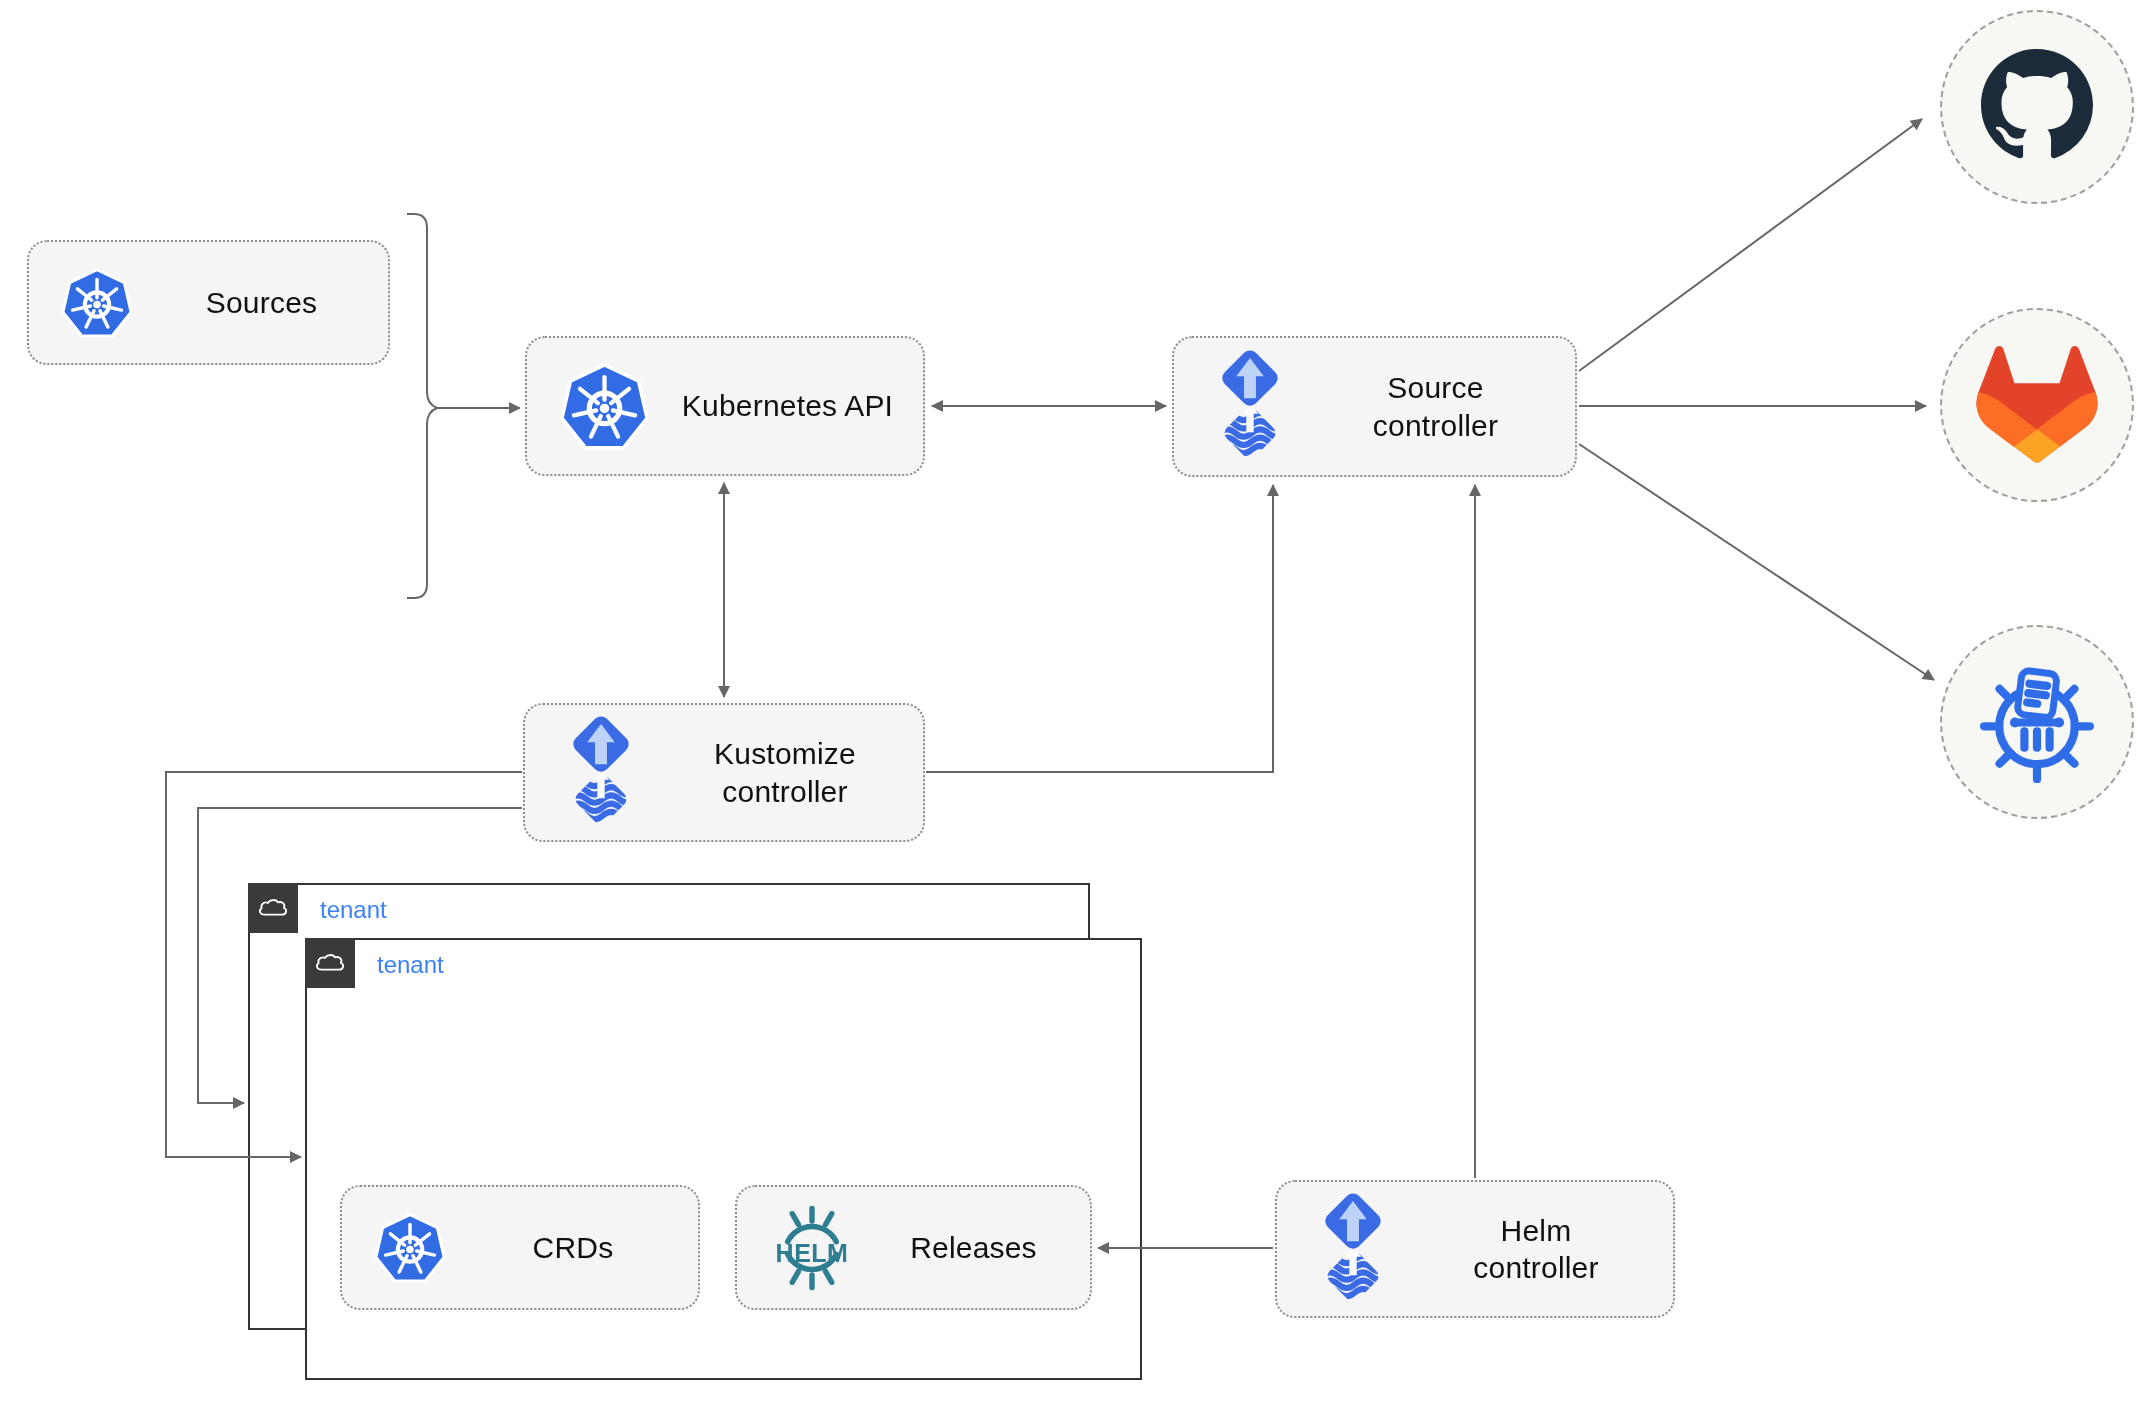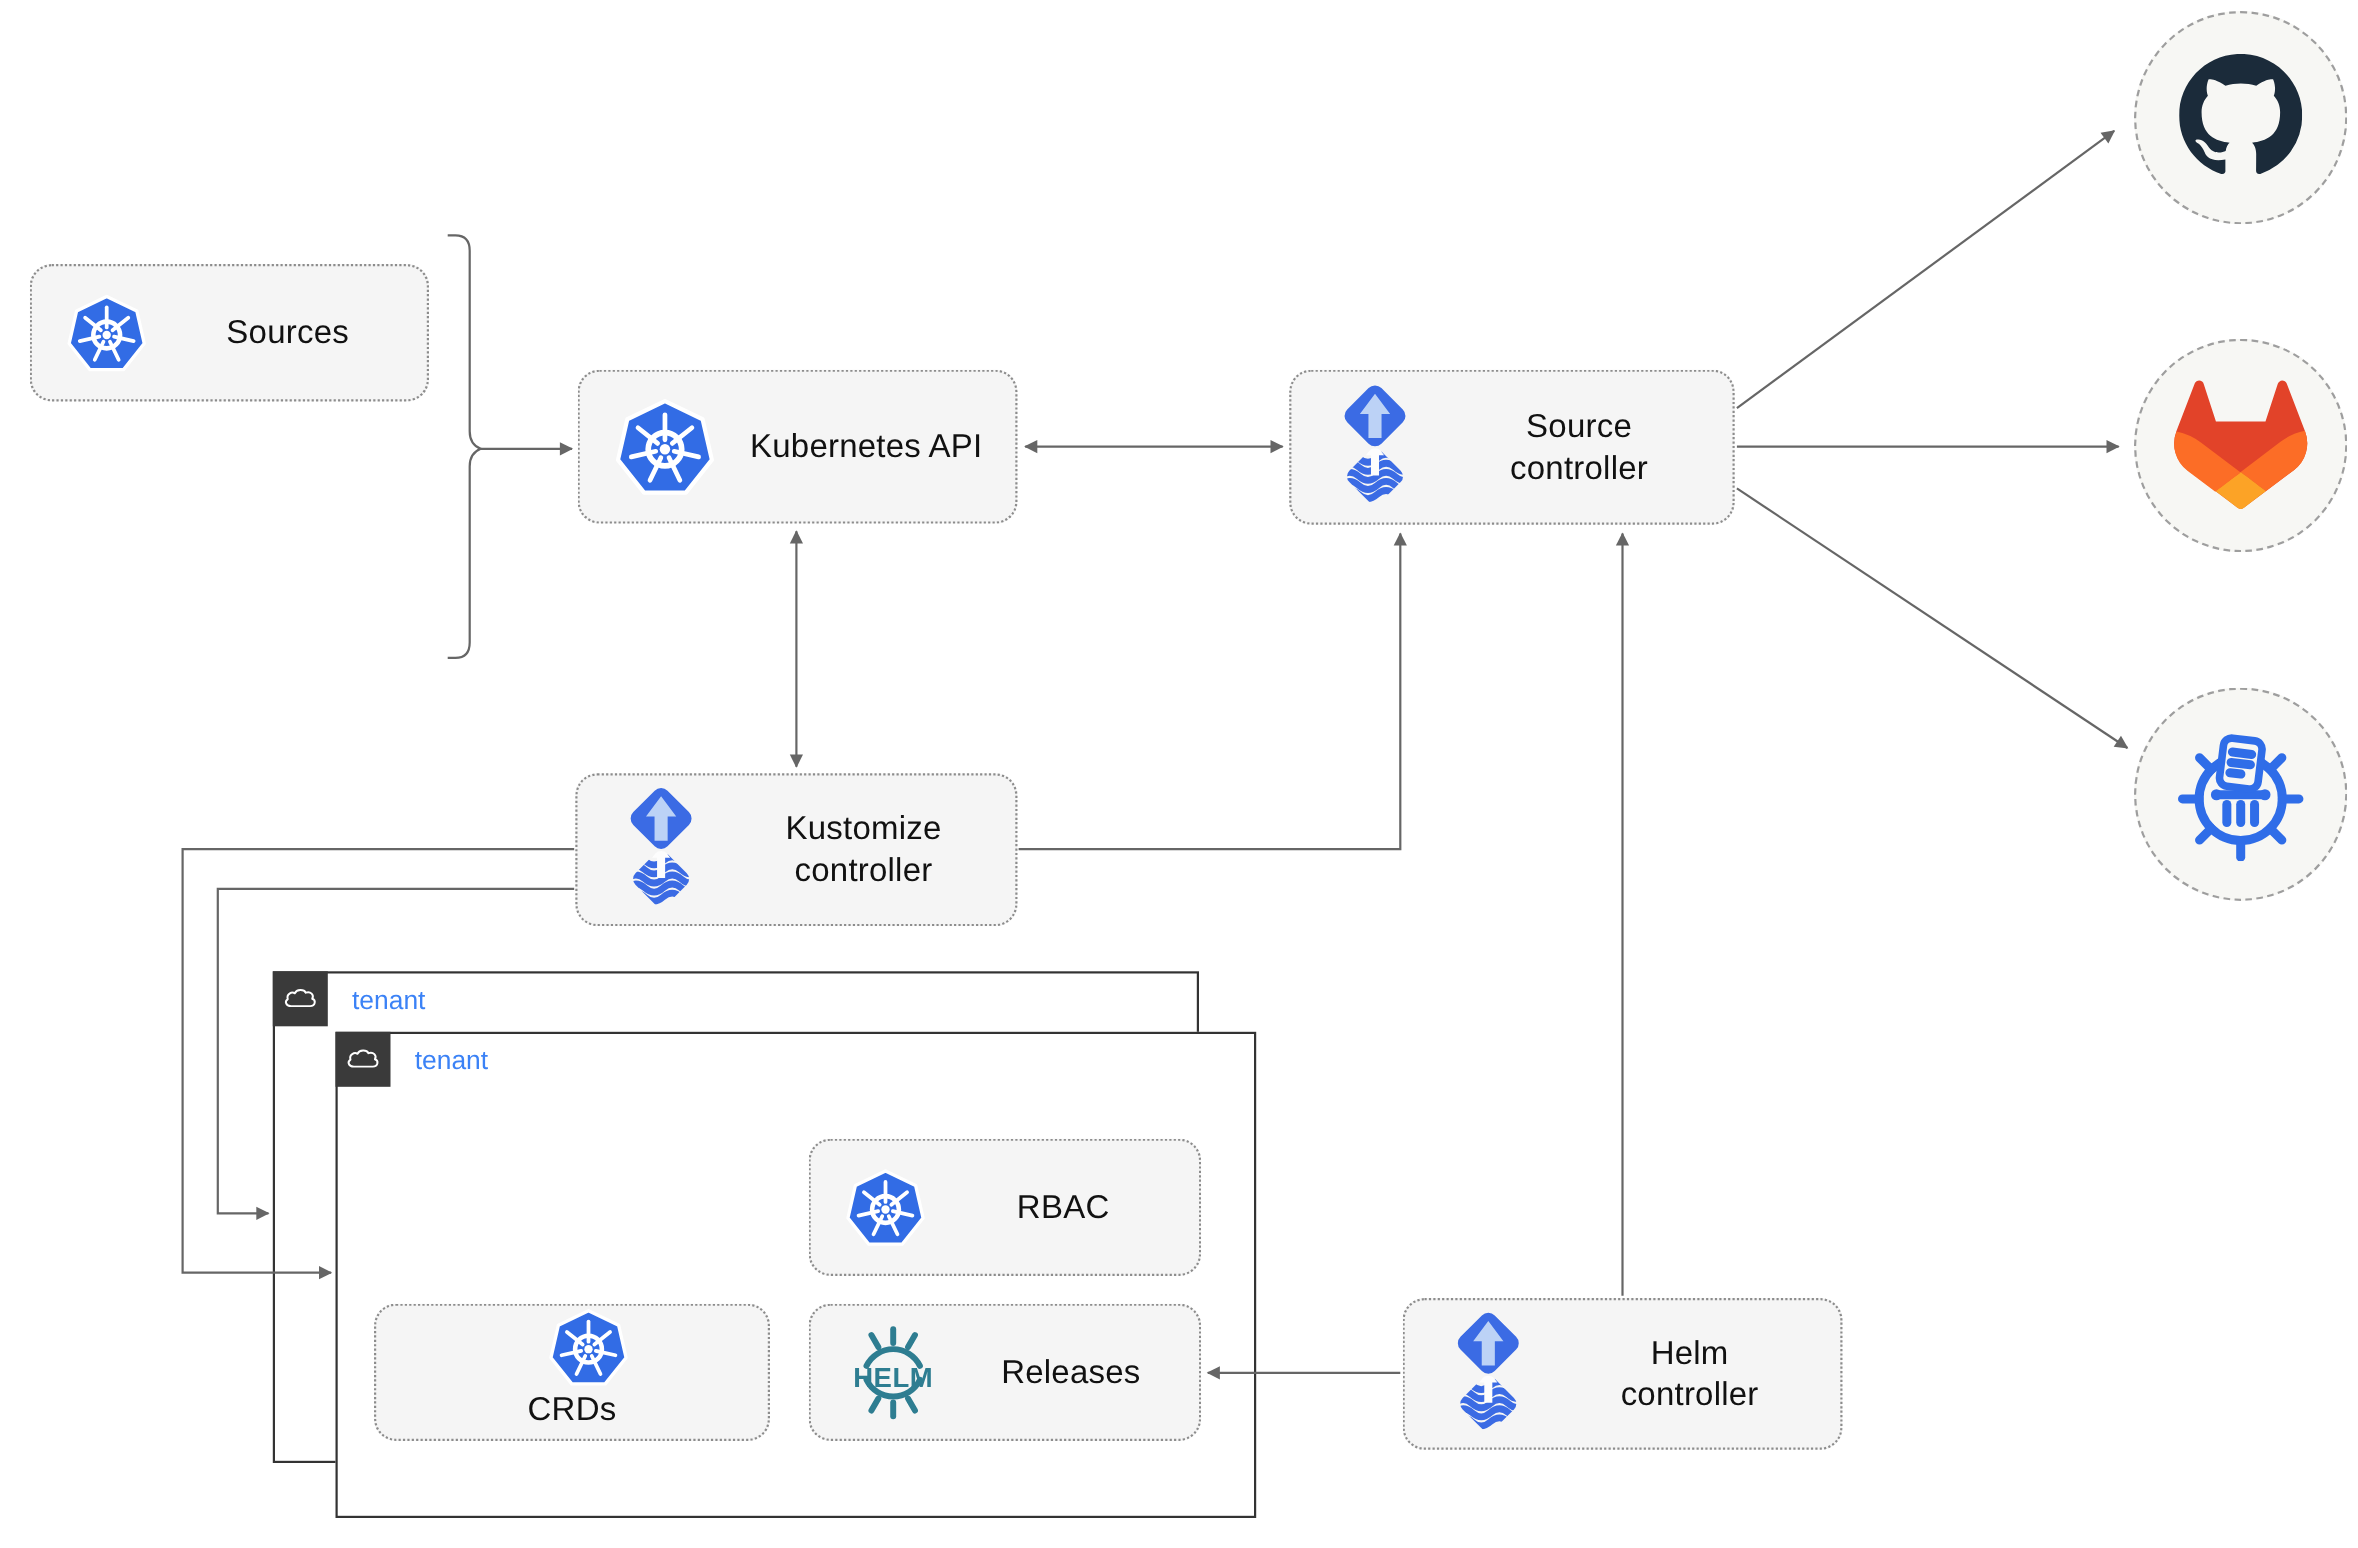--- a/index.html
+++ b/index.html
@@ -222,30 +222,22 @@
     <span class="icon">
       <svg width="92" height="121">
           <use href="#sym-flux"></use>
         </svg>
       </span>
     <span class="label">Helm
 controller</span>
   </div>
 
 
-  <div class="node z5" style="left:735px;top:1035px;width:357px;height:125px;">
-    <span class="icon">
-      <svg width="76" height="76">
-          <use href="#sym-k8s"></use>
-        </svg>
-      </span>
-    <span class="label">RBAC</span>
-  </div>
-
-  <div class="node z5" style="left:340px;top:1185px;width:360px;height:125px;flex-direction:column;">
+
+  <div class="node z5" style="left:340px;top:1185px;width:360px;height:125px;">
     <span class="icon">
       <svg width="76" height="76">
           <use href="#sym-k8s"></use>
         </svg>
       </span>
     <span class="label">CRDs</span>
   </div>
 
   <div class="node z5" style="left:735px;top:1185px;width:357px;height:125px;">
     <span class="icon">

